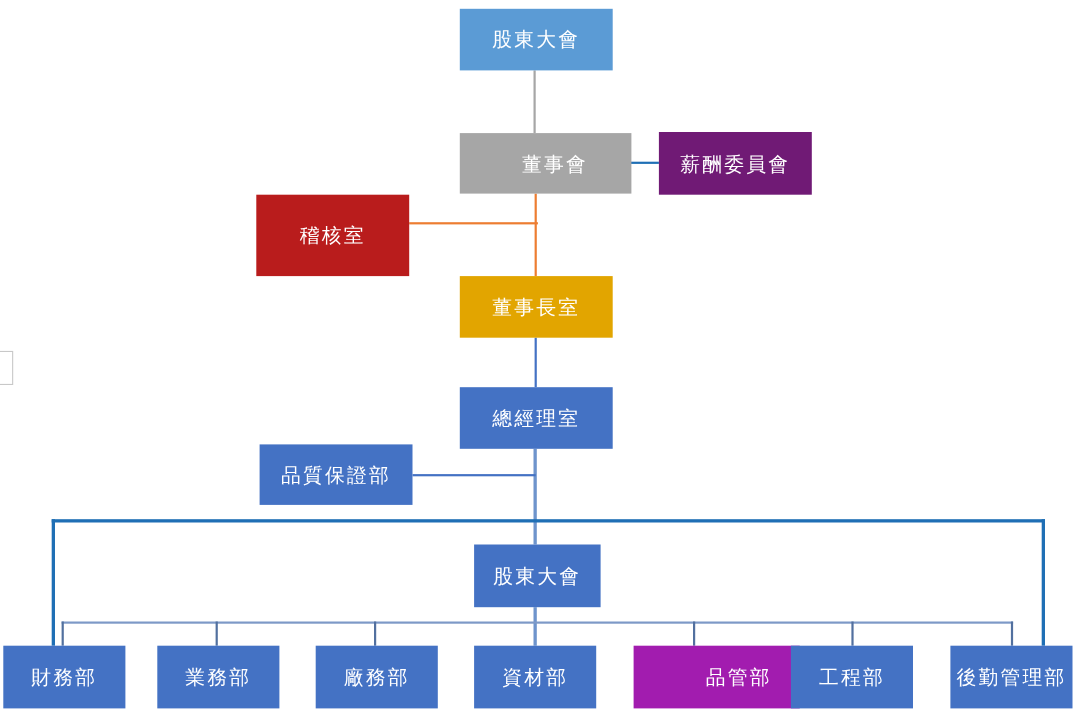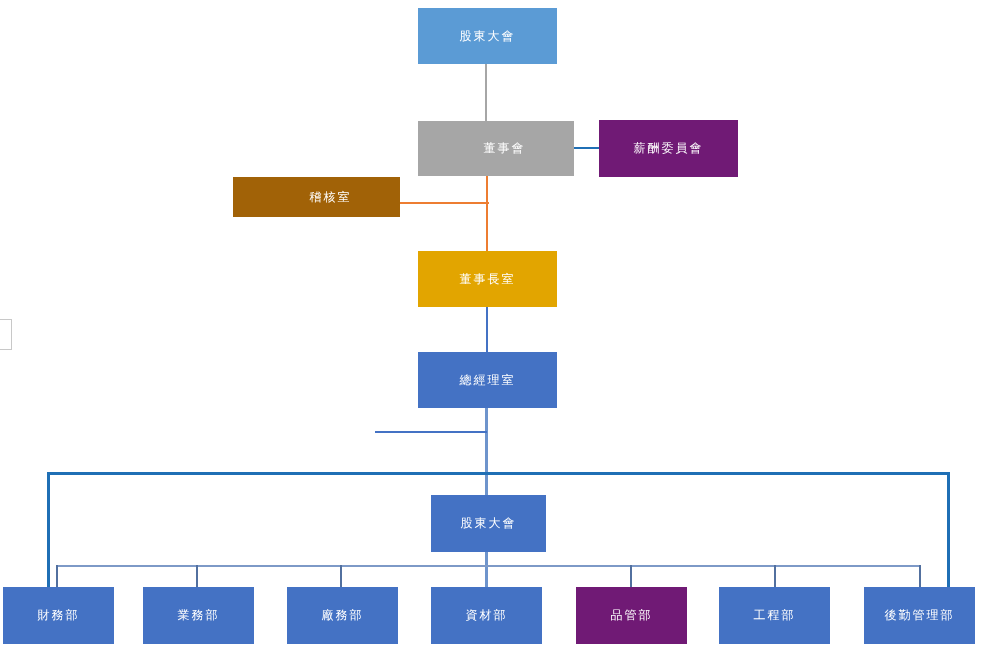--- a/index.html
+++ b/index.html
@@ -1,35 +1,35 @@
 <!DOCTYPE html>
 <html><head>
 <meta charset="utf-8">
 <style>
   html,body{margin:0;padding:0;background:#ffffff;}
   body{font-family:"Liberation Sans",sans-serif;}
   .canvas{position:relative;width:983px;height:649px;background:#ffffff;overflow:hidden;}
 
   .node{position:absolute;display:flex;align-items:center;justify-content:center;}
-  .node .lbl{color:#ffffff;font-size:12px;letter-spacing:2px;white-space:nowrap;}
+  .node .lbl{color:#ffffff;font-size:18px;letter-spacing:2px;white-space:nowrap;}
 
   
   .n-shareholders{left:418px;top:8px;width:139px;height:56px;background:#5B9BD5;}
   .n-board{left:418px;top:121px;width:139px;height:55px;background:#A6A6A6;padding-left:17px;}
   .n-compensation{left:599px;top:120px;width:139px;height:57px;background:#701a75;}
-  .n-audit{left:233px;top:177px;width:139px;height:40px;background:#a16207;padding-left:28px;}
+  .n-audit{left:233px;top:177px;width:139px;height:74px;background:#b91c1c;}
   .n-chairman{left:418px;top:251px;width:139px;height:56px;background:#E2A500;justify-content:center;}
   .n-gm{left:418px;top:352px;width:139px;height:56px;background:#4472C4;}
   .n-qa{left:236px;top:404px;width:139px;height:55px;background:#4472C4;}
   .n-planning{left:431px;top:495px;width:115px;height:57px;background:#4472C4;}
   .n-finance{left:3px;top:587px;width:111px;height:57px;background:#4472C4;font-family:Liberation Mono, monospace;}
   .n-business{left:143px;top:587px;width:111px;height:57px;background:#4472C4;}
   .n-factory{left:287px;top:587px;width:111px;height:57px;background:#4472C4;}
   .n-materials{left:431px;top:587px;width:111px;height:57px;background:#4472C4;}
-  .n-qc{left:576px;top:587px;width:111px;height:57px;background:#701a75;}
+  .n-qc{left:576px;top:587px;width:111px;height:57px;background:#a21caf;padding-left:40px;}
   .n-engineering{left:719px;top:587px;width:111px;height:57px;background:#4472C4;}
   .n-logistics{left:864px;top:587px;width:111px;height:57px;background:#4472C4;}
 
   
   .line{position:absolute;}
   .l-gray-v{left:485px;top:64px;width:2px;height:57px;background:#A6A6A6;}
   .l-board-comp{left:557px;top:147px;width:42px;height:2px;background:#1F6FB5;}
   .l-orange-v{left:486px;top:176px;width:2px;height:75px;background:#ED7D31;}
   .l-orange-h{left:372px;top:202px;width:117px;height:2px;background:#ED7D31;}
   .l-chair-gm{left:486px;top:307px;width:2px;height:45px;background:#4472C4;}
@@ -88,20 +88,23 @@
   </div>
   <div class="node n-audit">
     <span class="lbl">稽核室</span>
   </div>
   <div class="node n-chairman">
     <span class="lbl">董事長室</span>
   </div>
   <div class="node n-gm">
     <span class="lbl">總經理室</span>
   </div>
+  <div class="node n-qa">
+    <span class="lbl">品質保證部</span>
+  </div>
   <div class="node n-planning">
     <span class="lbl">股東大會</span>
   </div>
   <div class="node n-finance">
     <span class="lbl">財務部</span>
   </div>
   <div class="node n-business">
     <span class="lbl">業務部</span>
   </div>
   <div class="node n-factory">

